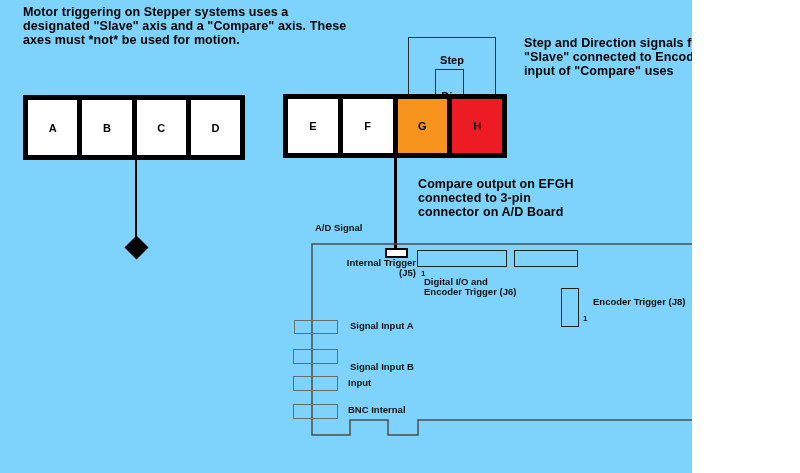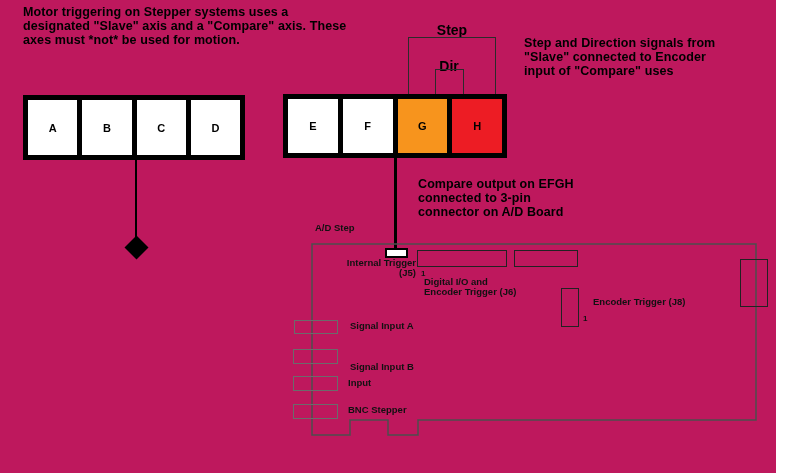--- a/index.html
+++ b/index.html
@@ -1,21 +1,21 @@
 <!DOCTYPE html>
 <html><head>
 <meta charset="utf-8">
 <style>
   * { margin: 0; padding: 0; box-sizing: border-box; }
   html, body { background: #fff; }
   #canvas {
     position: relative;
-    width: 776px;
+    width: 692px;
     height: 473px;
-    background: #be185d;
+    background: #7dd3fc;
     font-family: "Liberation Sans", sans-serif;
     font-weight: bold;
     color: #000;
     overflow: hidden;
   }
   .abs { position: absolute; }
   .note {
     font-size: 12.5px;
     line-height: 14px;
     white-space: pre-line;
@@ -39,21 +39,21 @@
     background: #fff;
     display: flex;
     align-items: center;
     justify-content: center;
     font-size: 11px;
   }
   .bracket {
     border: 1px solid #2b2b2b;
     background: transparent;
   }
-  .bracket-label { font-size: 14px; text-align: center; }
+  .bracket-label { font-size: 11px; text-align: center; margin-top: 32px; }
   .vline { background: #000; }
   .diamond {
     width: 17px; height: 17px;
     background: #000;
     transform: rotate(45deg);
   }
   .conn {
     border: 1.5px solid #222;
     background: transparent;
   }
@@ -94,21 +94,21 @@
   <div class="abs axis-row" style="left:283px; top:94px; width:224px; height:64px;">
     <div class="axis-cell" style="background-color: rgb(255, 255, 255);">E</div>
     <div class="axis-cell" style="background-color: rgb(255, 255, 255);">F</div>
     <div class="axis-cell" style="background-color: rgb(247, 148, 29);">G</div>
     <div class="axis-cell" style="background-color: rgb(237, 28, 36);">H</div>
   </div>
 
   <div class="abs note" style="left:418px; top:177px; width:190px;">Compare output on EFGH
 connected to 3-pin
 connector on A/D Board</div>
-  <div class="abs small-label" style="left:315px; top:223px;">A/D Step</div>
+  <div class="abs small-label" style="left:315px; top:223px;">A/D Signal</div>
 
   <svg class="board-svg" width="800" height="473" viewBox="0 0 800 473">
     <polygon points="312,244 756,244 756,420 418,420 418,435 388,435 388,420 350,420 350,435 312,435" fill="none" stroke="#4d4d4d" stroke-width="1.5"></polygon>
   </svg>
 
   <div class="abs conn-thick" style="left:385px; top:248px; width:23px; height:10px;"></div>
   <div class="abs conn" style="left:417px; top:250px; width:90px; height:17px;"></div>
   <div class="abs conn" style="left:514px; top:250px; width:64px; height:17px;"></div>
   <div class="abs conn" style="left:561px; top:288px; width:18px; height:39px;"></div>
   <div class="abs conn" style="left:740px; top:259px; width:28px; height:48px;"></div>
@@ -119,15 +119,15 @@
 
   <div class="abs small-label" style="left:330px; top:258px; width:86px; text-align:right;">Internal Trigger (J5)</div>
   <div class="abs tiny-label" style="left:421px; top:269px;">1</div>
   <div class="abs small-label" style="left:424px; top:277px;">Digital I/O and
  Encoder Trigger (J6)</div>
   <div class="abs small-label" style="left:593px; top:297px;">Encoder Trigger (J8)</div>
   <div class="abs tiny-label" style="left:583px; top:314px;">1</div>
   <div class="abs small-label" style="left:350px; top:321px;">Signal Input A</div>
   <div class="abs small-label" style="left:350px; top:362px;">Signal Input B</div>
   <div class="abs small-label" style="left:348px; top:378px;">Input</div>
-  <div class="abs small-label" style="left:348px; top:405px;">BNC Stepper</div>
+  <div class="abs small-label" style="left:348px; top:405px;">BNC Internal</div>
 
 </div>
 
 </body></html>

